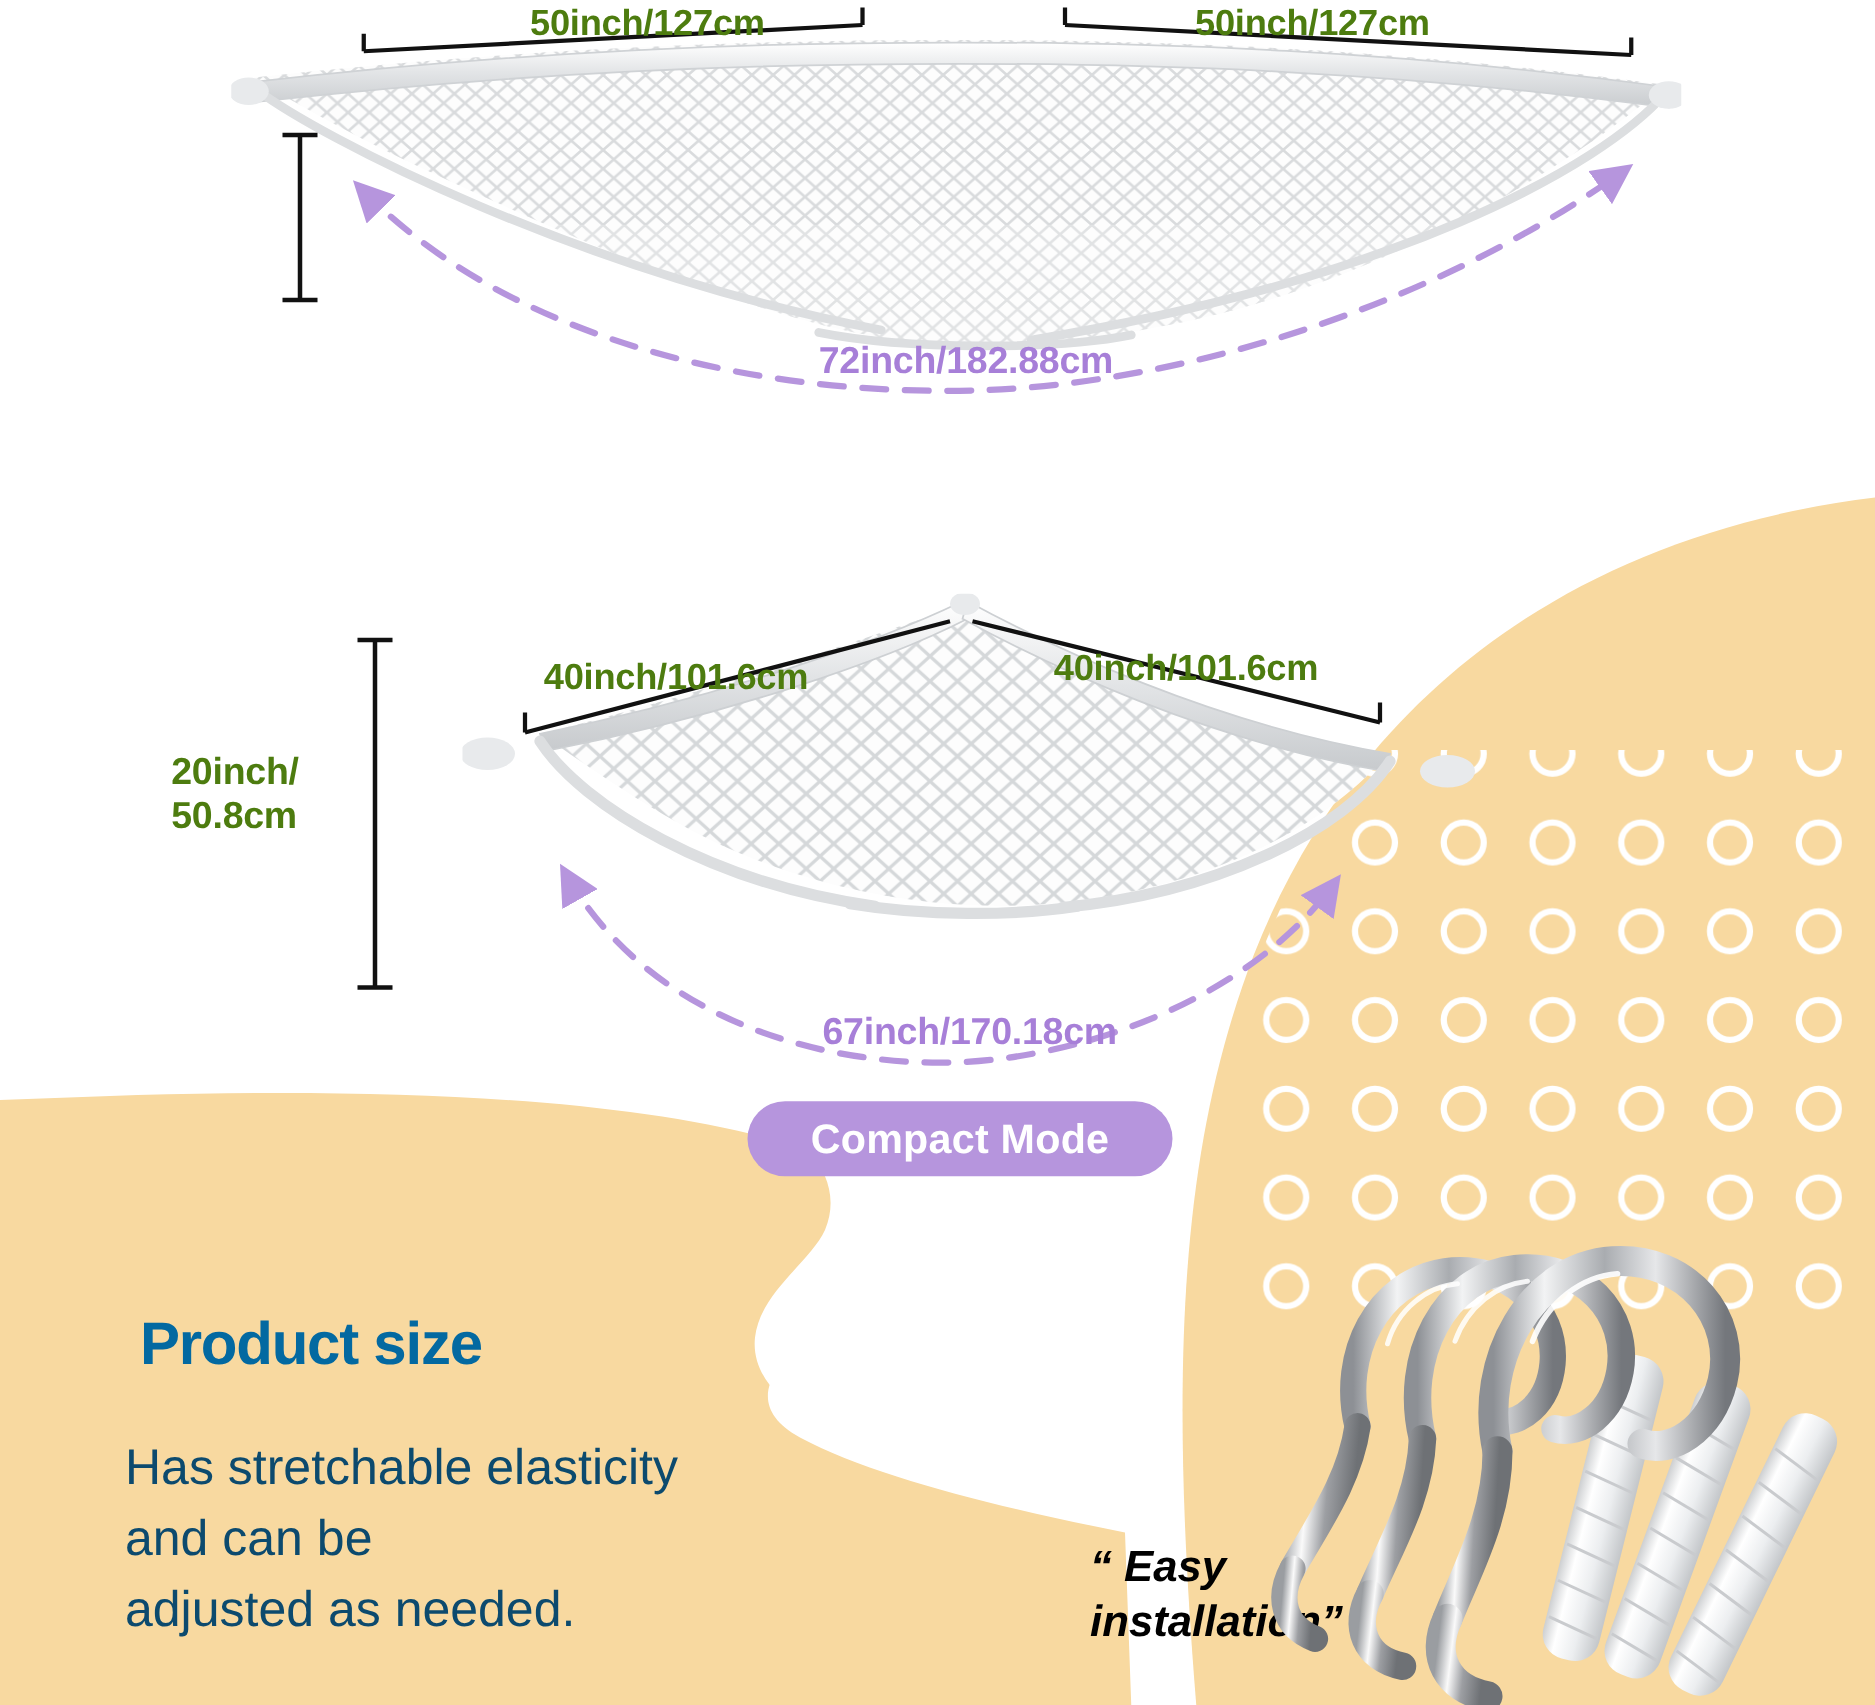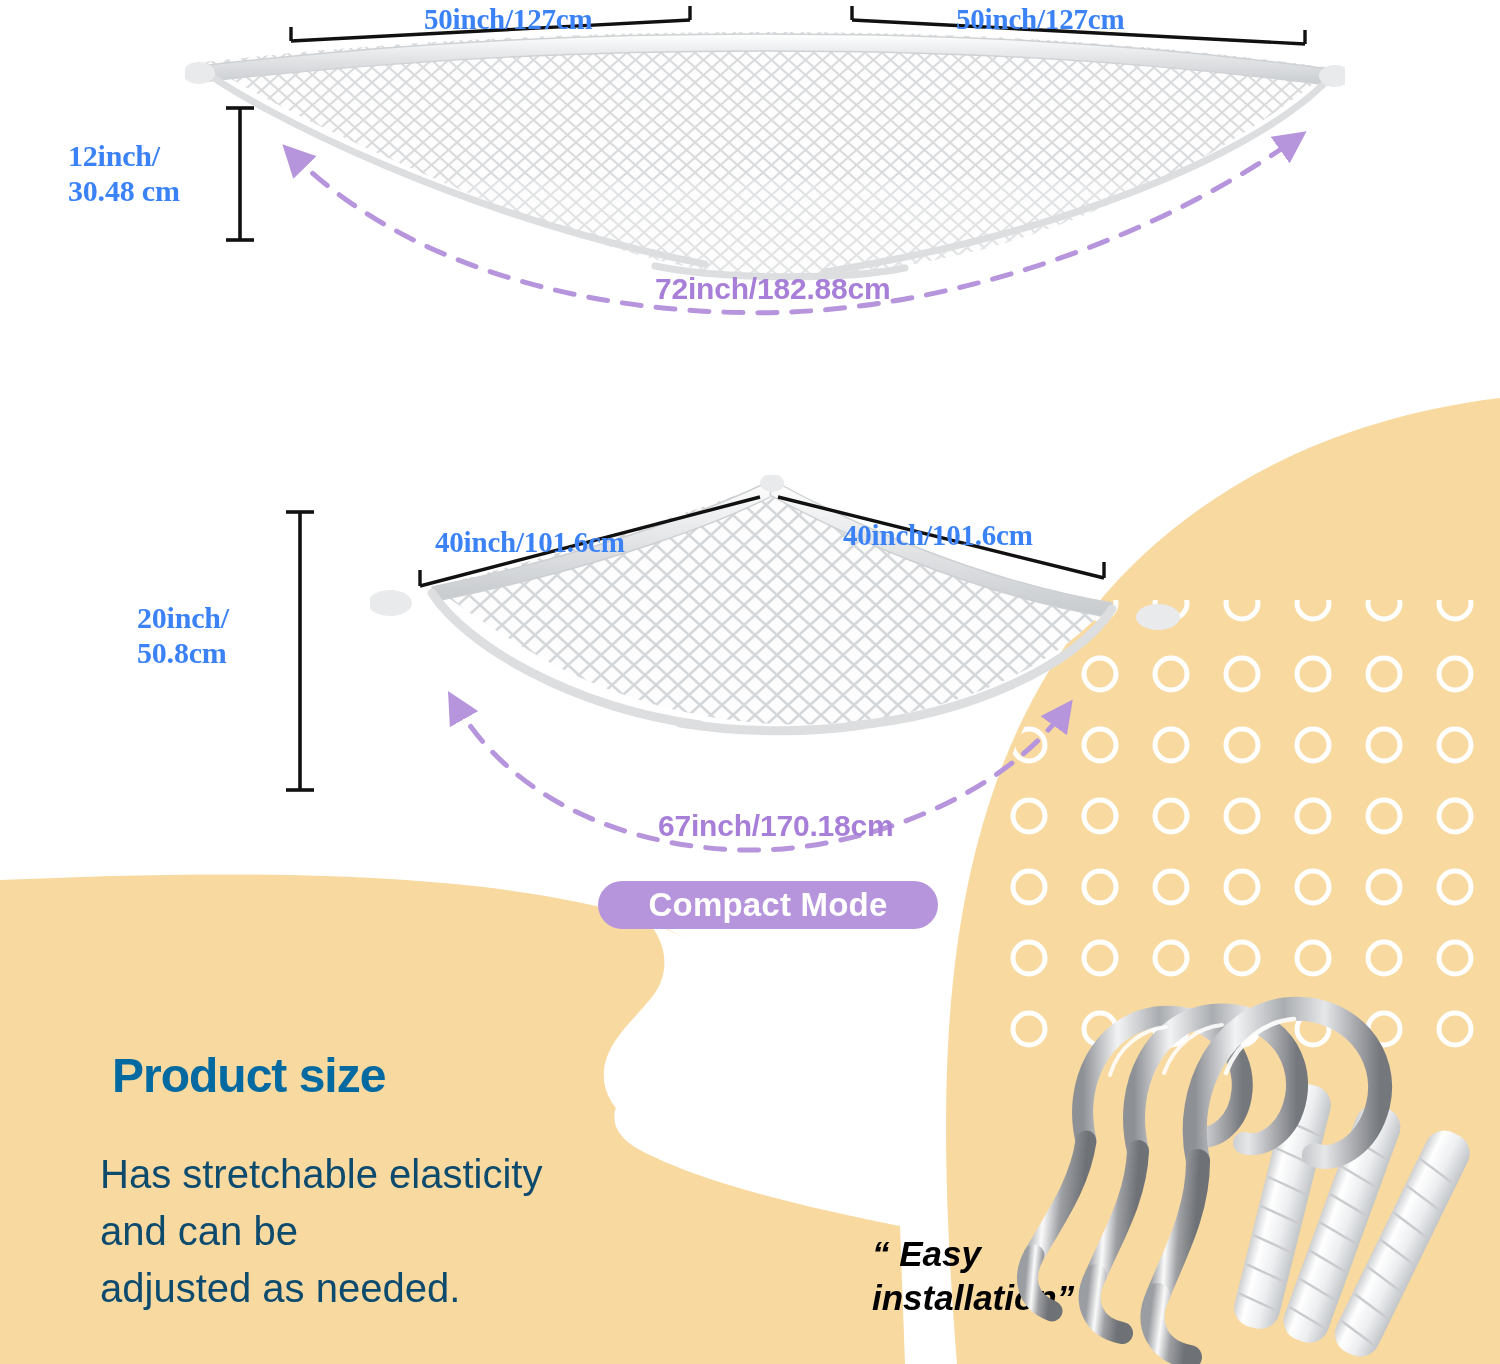--- a/index.html
+++ b/index.html
@@ -28,26 +28,25 @@
   }
 
   
   .net-wrap { position: absolute; }
   #net-loose { left: 185px; top: 30px; width: 1160px; height: 260px; }
   #net-compact { left: 370px; top: 475px; width: 820px; height: 300px; }
 
   
   .dim-label {
     position: absolute;
-    color: #3b82f6;
+    color: #4d7c0f;
     font-weight: 700;
     line-height: 1.18;
     white-space: pre-line;
     letter-spacing: -0.2px;
-    font-family: Liberation Serif, serif;
   }
   .dim-top {
     font-size: 29px;
   }
   .dim-side {
     font-size: 30px;
   }
   .dim-curve {
     position: absolute;
     color: #a77fd8;
@@ -69,21 +68,21 @@
     border-radius: 999px;
     letter-spacing: 0.2px;
   }
   #badge-loose {
     left: 600px; top: 341px;
     width: 338px; height: 56px;
     font-size: 33px;
   }
   #badge-compact {
     left: 598px; top: 881px;
-    width: 340px; height: 48px;
+    width: 340px; height: 60px;
     font-size: 33px;
   }
 
   
   #product-title {
     position: absolute;
     left: 112px; top: 1052px;
     color: #0369a1;
     font-size: 48px;
     font-weight: 700;
@@ -282,22 +281,20 @@
       <path d="M286,790 L314,790"></path>
     </g>
 
     <path d="M452,698 C520,818 660,852 760,850 C862,848 1000,800 1068,706" fill="none" stroke="#b695dd" stroke-width="5" stroke-dasharray="19 15" stroke-linecap="round" marker-start="url(#arrowPurple)" marker-end="url(#arrowPurple)"></path>
   </svg>
 
   <div class="dim-label dim-top" style="left:424px; top:2px;">50inch/127cm</div>
 
   <div class="dim-label dim-top" style="left:956px; top:2px;">50inch/127cm</div>
 
-  <div class="dim-label dim-side" style="left:68px; top:138px;">12inch/
-30.48 cm</div>
 
   <div class="dim-curve" style="left:655px; top:272px;">72inch/182.88cm</div>
 
 
   <div class="dim-label dim-top" style="left:435px; top:525px;">40inch/101.6cm</div>
 
   <div class="dim-label dim-top" style="left:843px; top:518px;">40inch/101.6cm</div>
 
   <div class="dim-label dim-side" style="left:137px; top:600px;">20inch/
 50.8cm</div>

